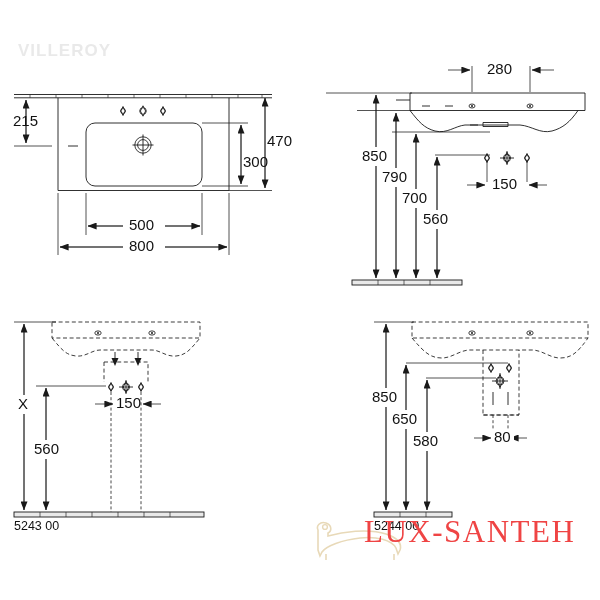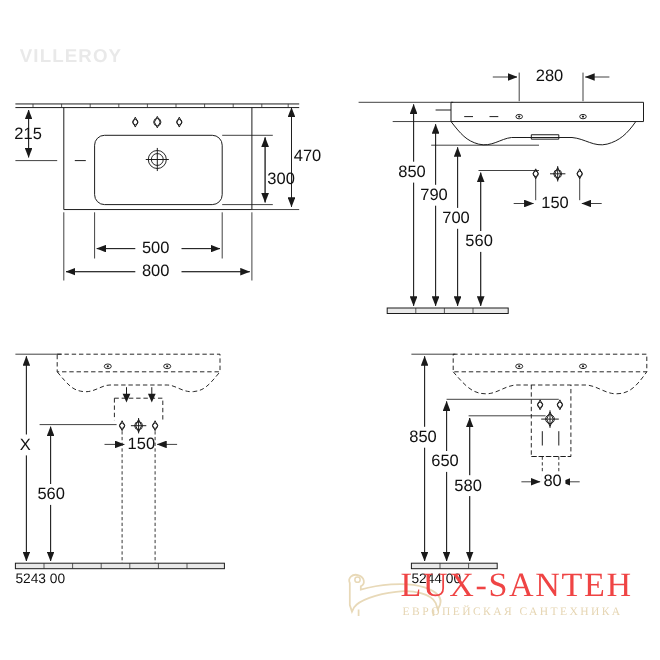--- a/index.html
+++ b/index.html
@@ -511,14 +511,13 @@
   <svg class="wm-tub" width="96" height="44" viewBox="0 0 96 44" xmlns="http://www.w3.org/2000/svg">
     <path d="M6,12 C4,8 8,3 14,5 C20,7 20,13 16,15 L16,18
              C30,14 56,10 74,16 C86,20 90,26 88,32
              L86,36 L84,30 C80,22 64,18 48,20
              C30,22 14,28 10,34 L8,38 L6,32 Z" fill="none" stroke="#e8d9b8" stroke-width="1.6"></path>
     <circle cx="13" cy="9" r="2.4" fill="none" stroke="#e8d9b8" stroke-width="1.4"></circle>
     <line x1="14" y1="36" x2="14" y2="42" stroke="#e8d9b8" stroke-width="1.6"></line>
     <line x1="82" y1="36" x2="82" y2="42" stroke="#e8d9b8" stroke-width="1.6"></line>
   </svg>
   <div class="wm-main">LUX-SANTEH</div>
-  <div class="wm-sub">ЕВРОПЕЙСКАЯ САНТЕХНИКА</div>
 </div>
 
 </body></html>

